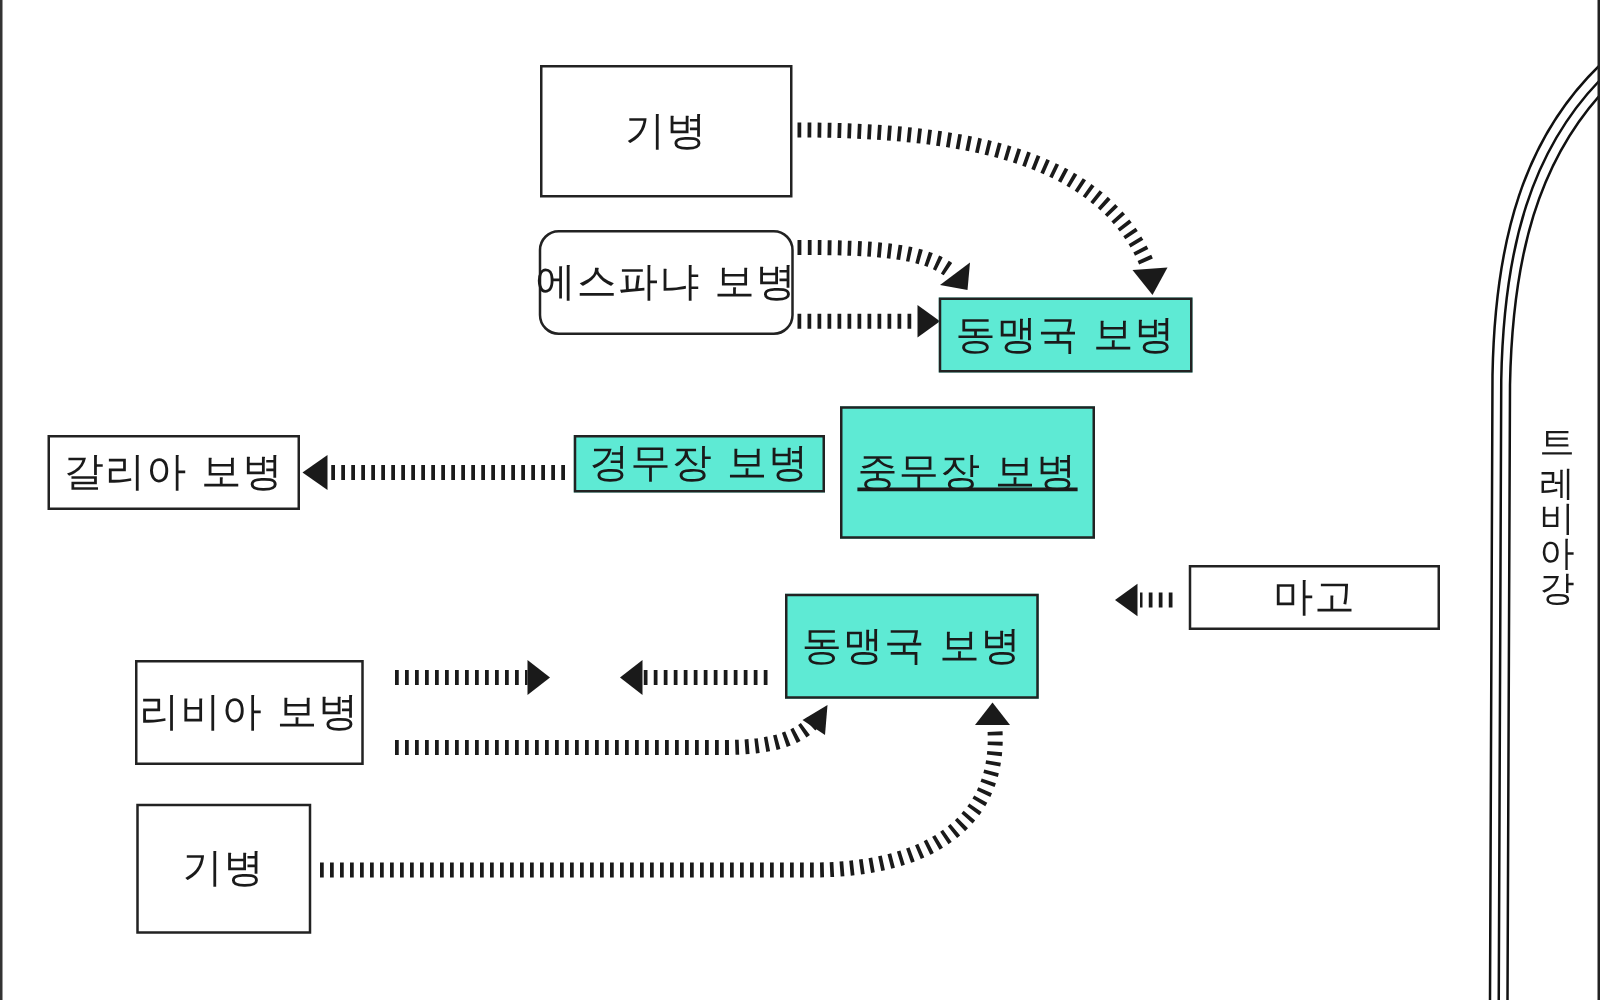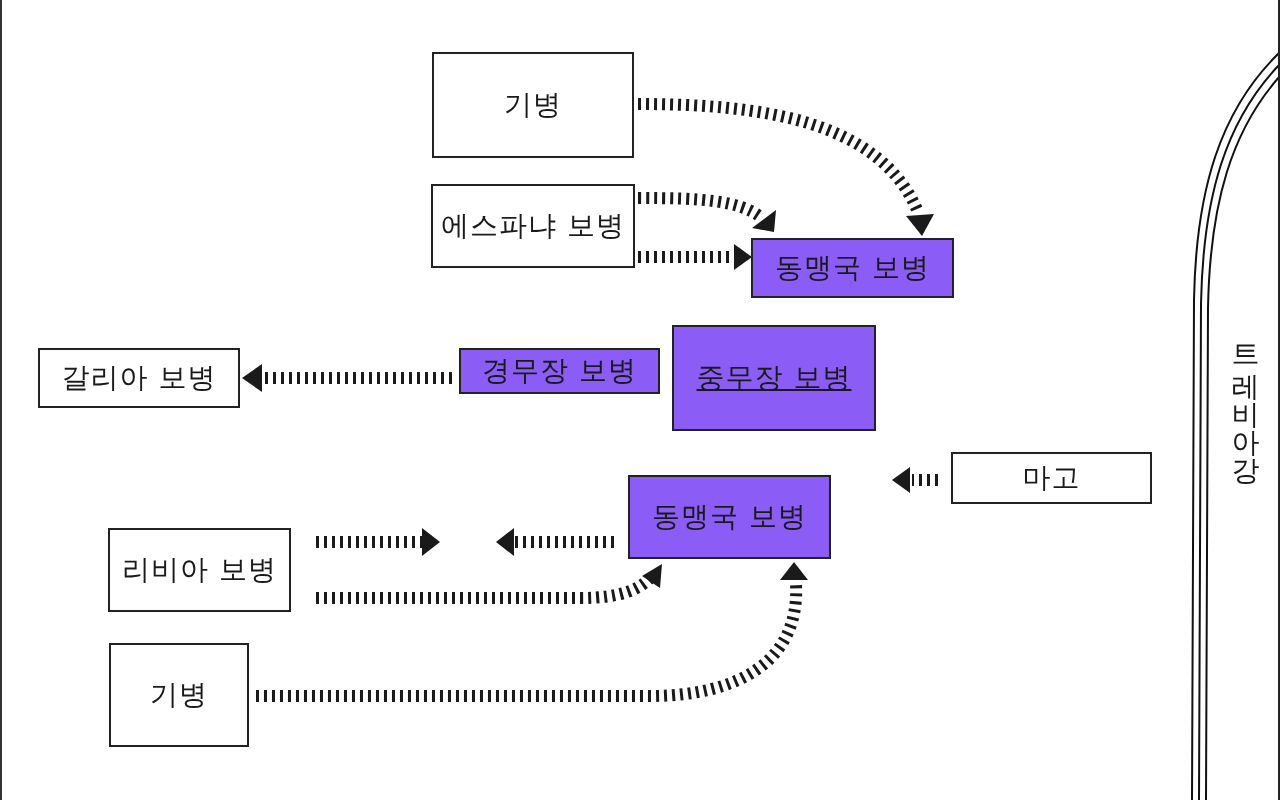--- a/index.html
+++ b/index.html
@@ -1,22 +1,22 @@
 <!DOCTYPE html>
 <html><head>
   <meta charset="utf-8">
   <style>
     html, body { margin: 0; padding: 0; background: #ffffff; }
     body { width: 1280px; height: 800px; position: relative; overflow: hidden;
            font-family: "DejaVu Sans", sans-serif; }
     #stage { position: absolute; left: 0; top: 0; width: 1280px; height: 800px; }
     .unit { position: absolute; box-sizing: border-box; border: 2px solid #222;
             display: flex; align-items: center; justify-content: center;
-            font-size: 28px; color: #1a1a1a; letter-spacing: 1px; white-space: nowrap; }
-    .unit.ally { background: #8b5cf6; }
+            font-size: 32px; color: #1a1a1a; letter-spacing: 1px; white-space: nowrap; }
+    .unit.ally { background: #5eead4; }
     .unit.enemy { background: #ffffff; }
     .river-label { position: absolute; left: 1226px; top: 326px; width: 34px;
                    font-size: 28px; line-height: 30px; color: #1a1a1a;
                    text-align: center; writing-mode: vertical-rl; text-orientation: upright; }
     .frame-left { position: absolute; left: 0; top: 0; width: 2px; height: 800px; background: #333; }
     svg { position: absolute; left: 0; top: 0; }
   </style>
 </head>
 <body>
 
@@ -65,21 +65,21 @@
       <polygon points="422,528 440,542 422,556"></polygon>
       <polygon points="514,528 496,542 514,556"></polygon>
       <polygon points="642,576 662,564 660,588"></polygon>
       <polygon points="780,580 794,562 808,580"></polygon>
     </g>
   </svg>
 
   <div class="unit enemy" style="left:432px;top:52px;width:202px;height:106px;">
     <span>기병</span>
   </div>
-  <div class="unit enemy" style="left:431px;top:184px;width:204px;height:84px;">
+  <div class="unit enemy" style="left:431px;top:184px;width:204px;height:84px;border-radius:16px;">
     <span>에스파냐 보병</span>
   </div>
   <div class="unit ally" style="left:751px;top:238px;width:203px;height:60px;">
     <span>동맹국 보병</span>
   </div>
   <div class="unit enemy" style="left:38px;top:348px;width:202px;height:60px;text-align:right;">
     <span>갈리아 보병</span>
   </div>
   <div class="unit ally" style="left:459px;top:348px;width:201px;height:46px;">
     <span>경무장 보병</span>

